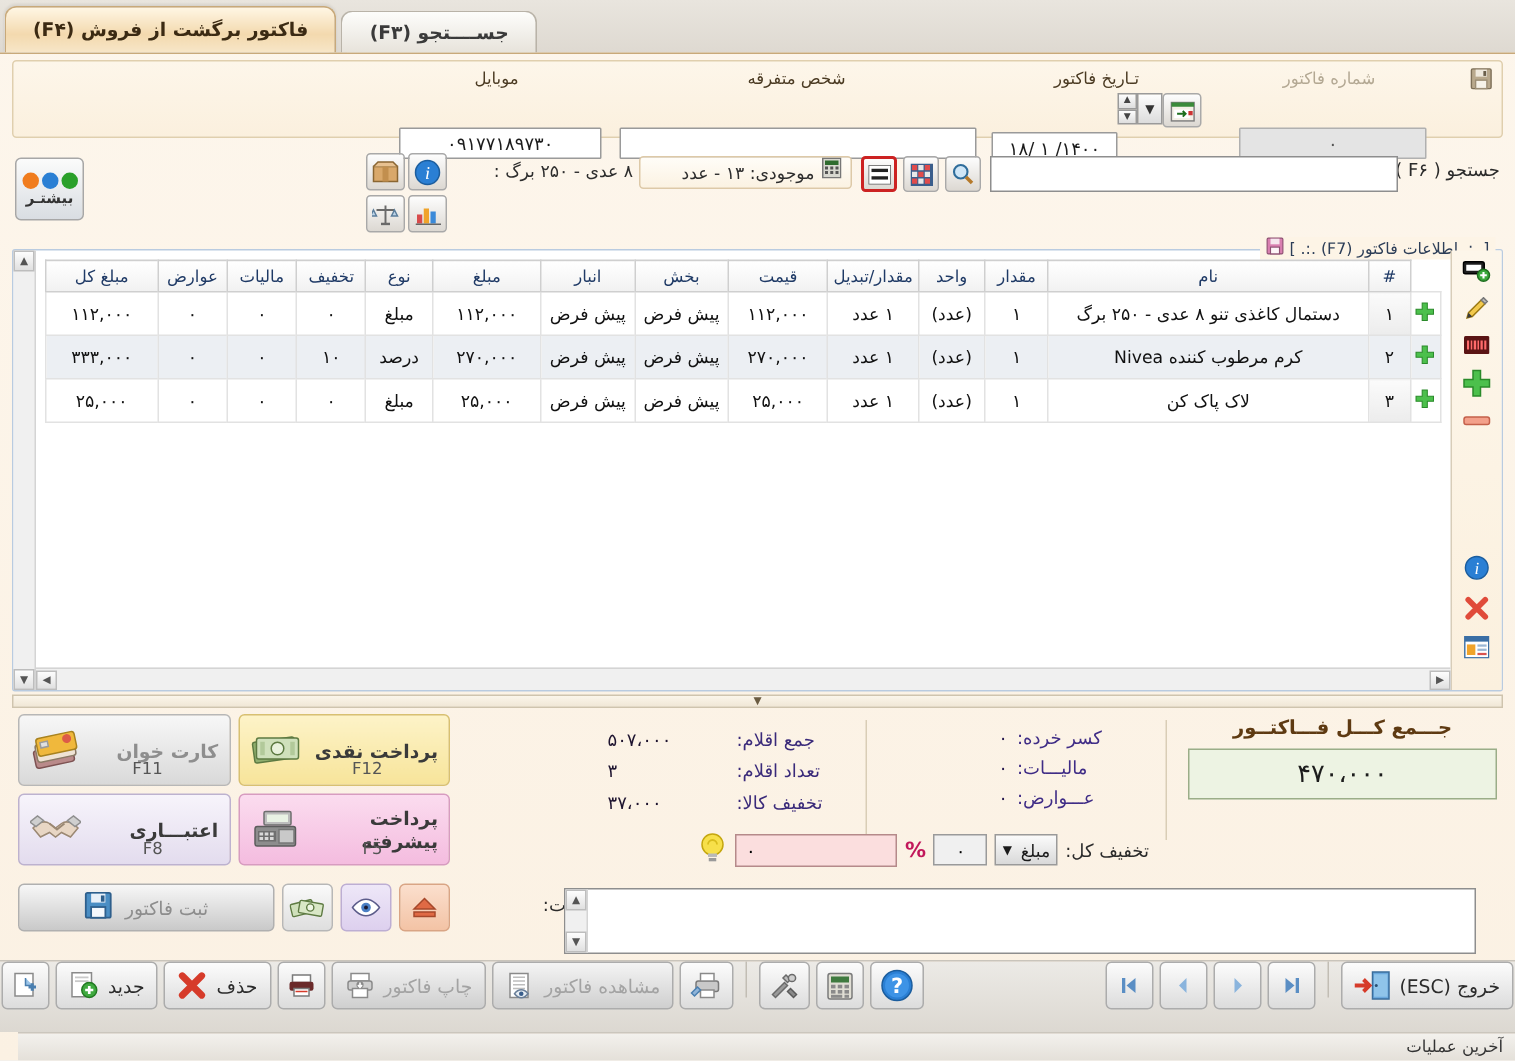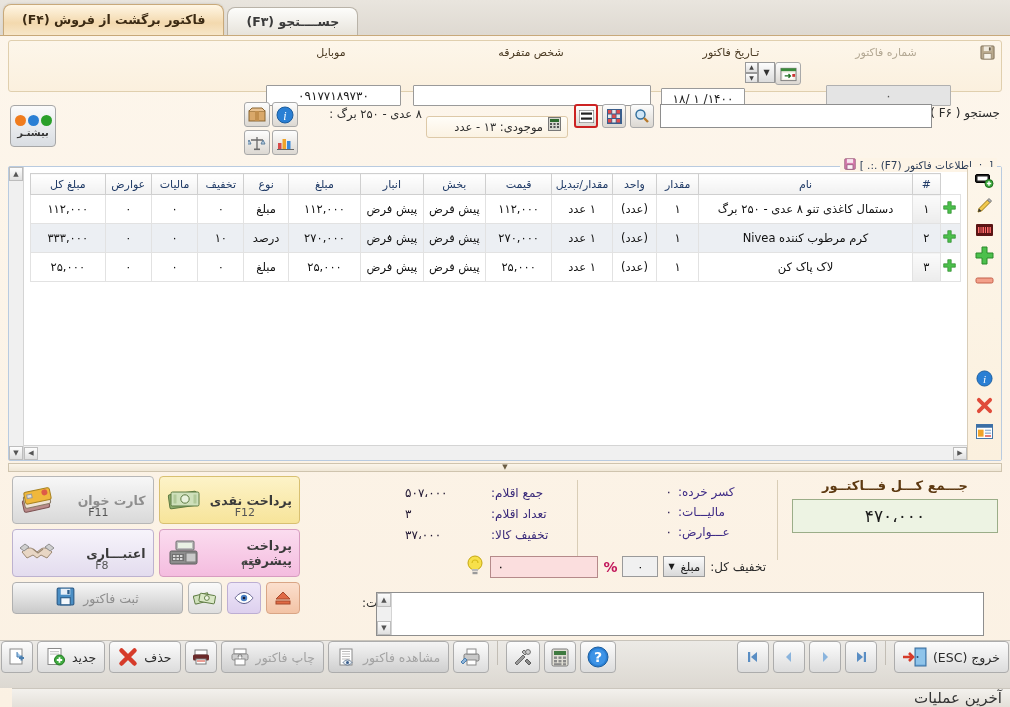--- a/index.html
+++ b/index.html
@@ -264,21 +264,21 @@
     display: flex; align-items: center; justify-content: space-between;
     padding: 0 7px; cursor: pointer; position: relative;
   }
   .paybtn .ttl { font-size: 12.5px; font-weight: bold; color: #3a3a3a; }
   .paybtn .fk { position: absolute; bottom: 4px; right: 44px; font-size: 11px; color: #555; }
   .paybtn.yellow { background: linear-gradient(#fdf3c8,#f7e49a); border-color: #d8c071; }
   .paybtn.pink { background: linear-gradient(#fbdcef,#f4bcdf); border-color: #d79cc0; }
   .paybtn.gray { background: linear-gradient(#f7f7f7,#d9d9d9); }
   .paybtn.gray .ttl { color: #8e8e8e; }
   .paybtn.lav { background: linear-gradient(#f7f4fb,#e3dcee); border-color: #bdb2cf; }
-  .payrow2 { display: flex; gap: 5px; margin-top: 5px; }
+  .payrow2 { display: flex; gap: 5px; margin-top: 12px; }
   .sqbtn {
     width: 34px; height: 32px; border: 1px solid #b7b7b7; border-radius: 4px;
     display: flex; align-items: center; justify-content: center; cursor: pointer;
   }
   .sqbtn.orange { background: linear-gradient(#fbdfcd,#f3c3a5); border-color: #d9a585; }
   .sqbtn.violet { background: linear-gradient(#eee7f8,#ddd0ee); border-color: #bdaed3; }
   .sqbtn.silver { background: linear-gradient(#fafafa,#dedede); }
   .savebtn {
     flex: 1; height: 32px; border: 1px solid #b0b0b0; border-radius: 4px;
     background: linear-gradient(#f7f7f7,#c9c9c9);
@@ -301,21 +301,21 @@
     font-size: 12.5px; color: #2b2b2b; white-space: nowrap;
   }
   .tbbtn.disabled { color: #a3a3a3; background: linear-gradient(#f4f4f4,#cfcfcf); }
   .tbbtn.icononly { padding: 0 6px; }
   .tbbtn.nav { width: 32px; justify-content: center; padding: 0; }
   .tbgap { flex: 1; }
   .statusbar {
     position: absolute; bottom: 0; right: 0; left: 12px; height: 19px;
     background: linear-gradient(#f3f1ed,#e4e0d9);
     border-top: 1px solid #cbc6bd;
-    font-size: 15px; color: #333; line-height: 18px; padding: 0 8px;
+    font-size: 11px; color: #333; line-height: 18px; padding: 0 8px;
   }
   .sep-v { width: 1px; height: 24px; background: #c2bdb4; margin: 0 4px; }
 </style>
 </head>
 <body>
 
 <div id="app">
 
   <div class="tabstrip">
     <div class="tab active">
@@ -402,21 +402,21 @@
       </svg>
     </div>
     <div class="iconbtn" style="position:absolute; right:404px; top:4px; width:24px; height:24px; border:2px solid #cc2222;">
       <svg width="15" height="13" viewBox="0 0 15 13">
         <rect x="0" y="0" width="15" height="13" fill="#fff" stroke="#555"></rect>
         <rect x="2" y="2.5" width="11" height="2.2" fill="#222"></rect>
         <rect x="2" y="7.5" width="11" height="2.2" fill="#222"></rect>
       </svg>
     </div>
 
-    <div class="info-pill" style="position:absolute; right:434px; top:16px; width:142px;">
+    <div class="info-pill" style="position:absolute; right:434px; top:4px; width:142px;">
       <span>
         <svg width="13" height="14" viewBox="0 0 13 14">
           <rect x="0.5" y="0.5" width="12" height="13" fill="#d8d8d0" stroke="#777"></rect>
           <rect x="2" y="2" width="9" height="3" fill="#2e6b2e"></rect>
           <g fill="#555">
               <rect x="2" y="6" width="2" height="2"></rect>
               <rect x="5.5" y="6" width="2" height="2"></rect>
           <rect x="9" y="6" width="2" height="2"></rect>
               <rect x="2" y="9" width="2" height="2"></rect>
           <rect x="5.5" y="9" width="2" height="2"></rect>

